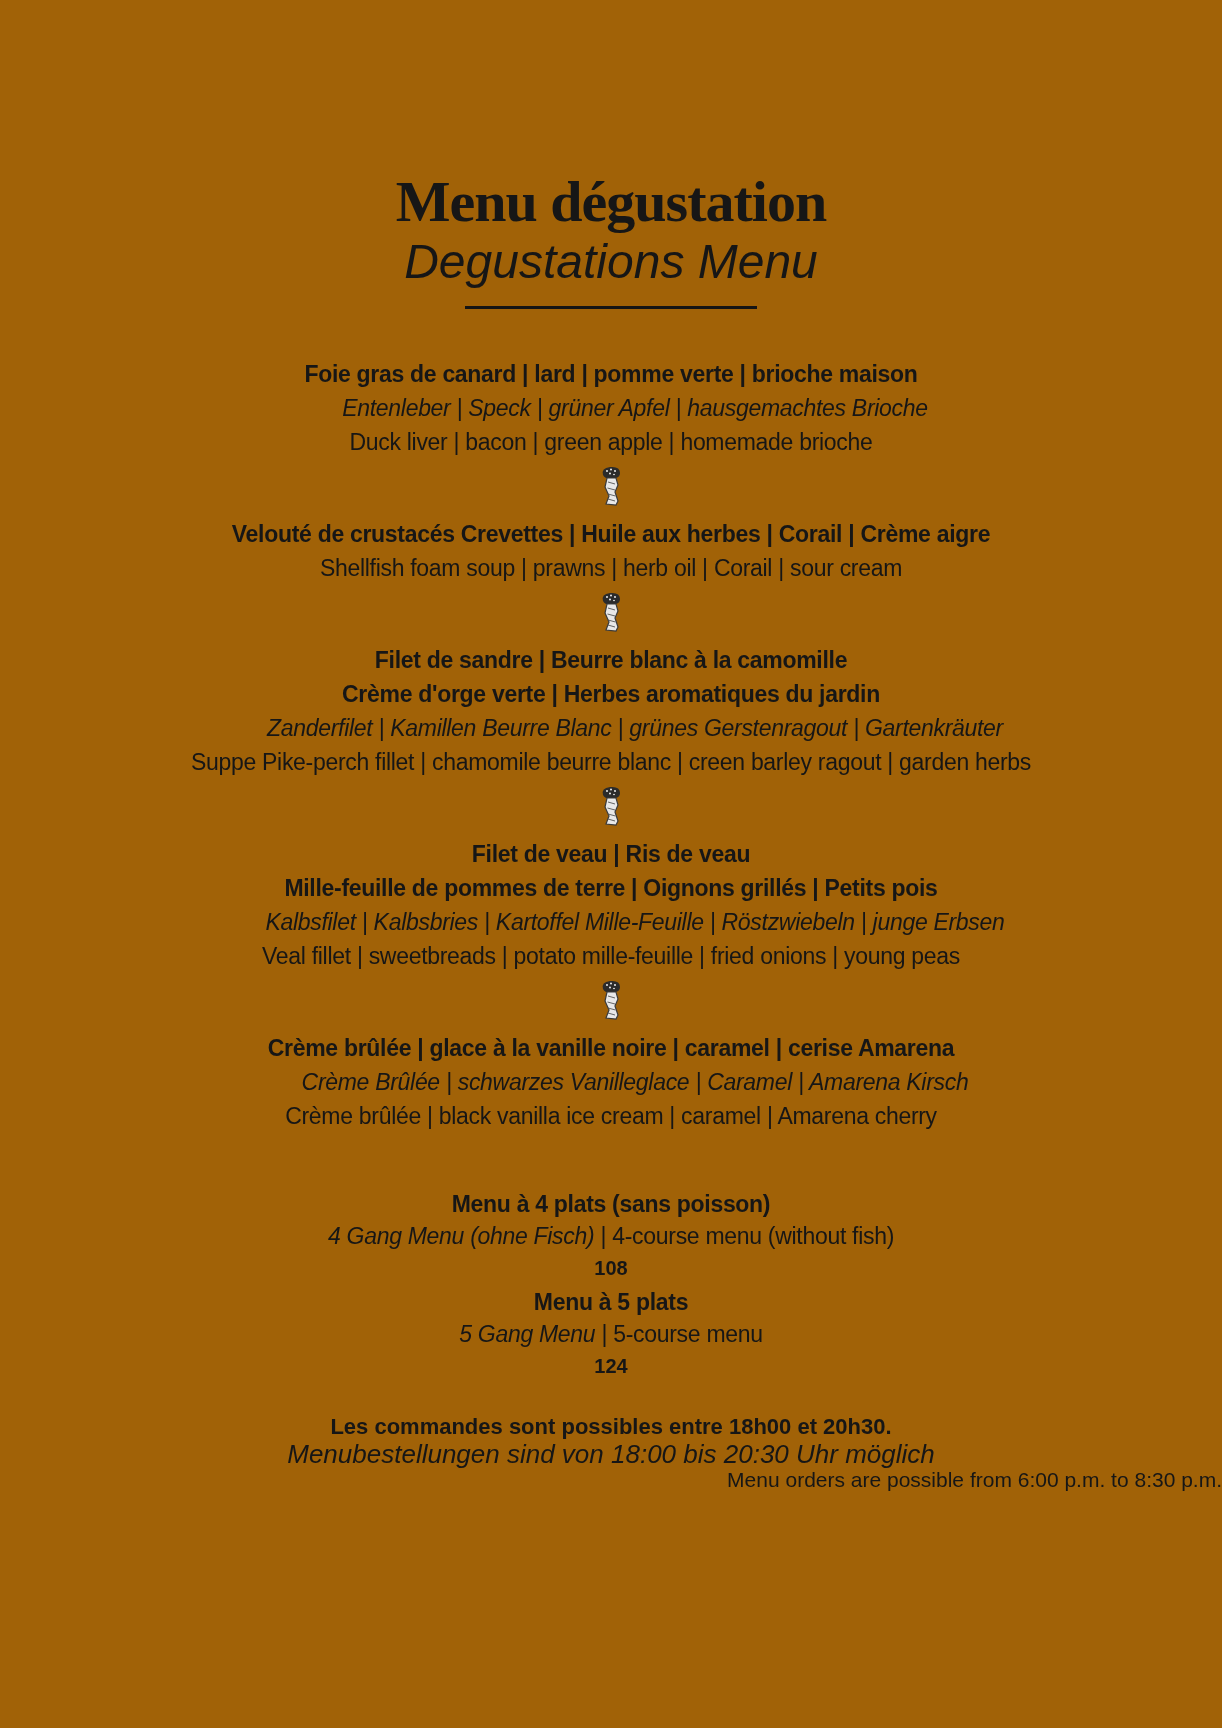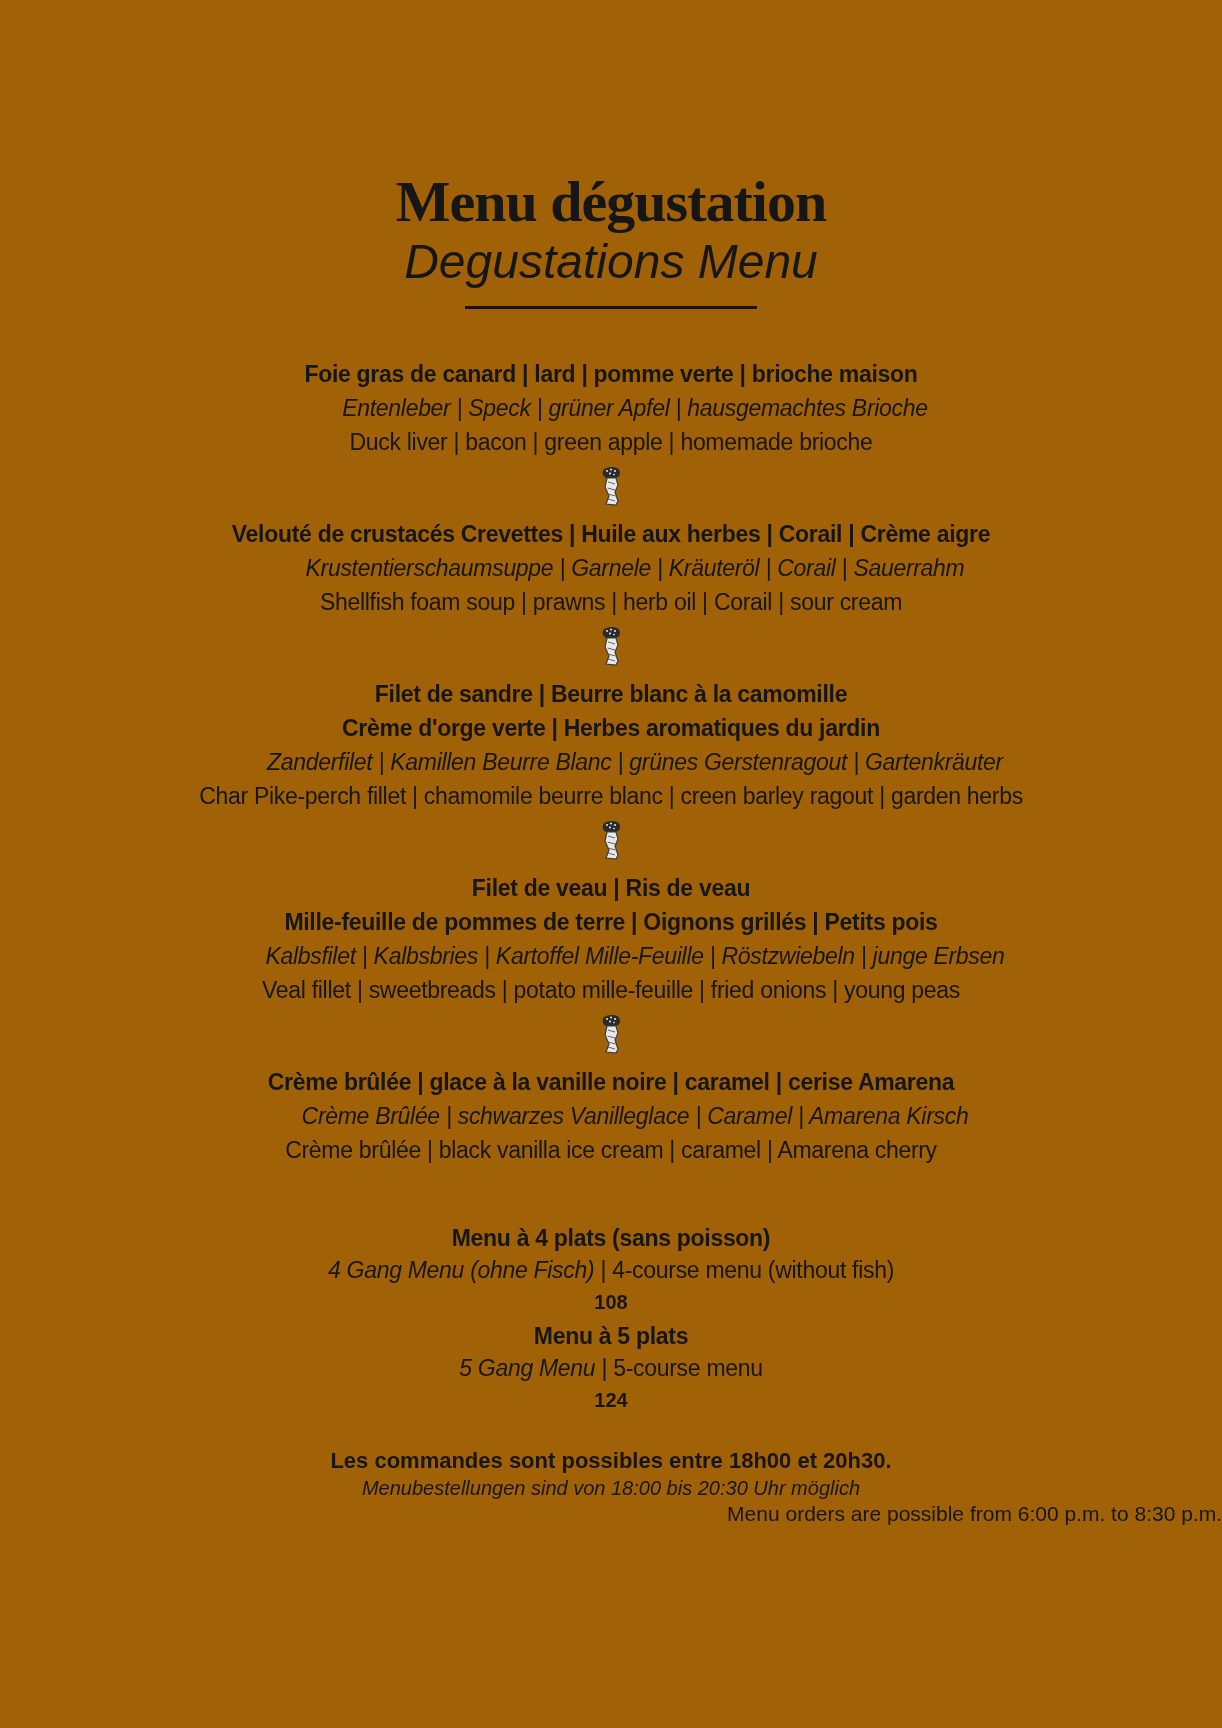--- a/index.html
+++ b/index.html
@@ -85,21 +85,21 @@
 
   
   .footer { margin-top: 32px; }
   .footer-fr {
     font-weight: 700;
     font-size: 22px;
     line-height: 28px;
   }
   .footer-de {
     font-style: italic;
-    font-size: 20px;
+    font-size: 26px;
     line-height: 26px;
   }
   .footer-en {
     font-size: 21px;
     line-height: 26px;
     text-align: right;
   }
 </style>
 </head>
 <body>
@@ -128,42 +128,41 @@
         <circle cx="19" cy="6" r="0.9" fill="#ffffff"></circle>
           <circle cx="14" cy="8.5" r="0.9" fill="#ffffff"></circle>
         <circle cx="18" cy="9.5" r="0.8" fill="#ffffff"></circle>
         <path d="M11 13 L20 13 L22 20 L19 27 L22 36 L20 40 L10 39 L13 31 L9 22 Z" fill="#e8e8e8" stroke="#3a3a3a" stroke-width="1.2"></path>
         <path d="M12 17 L19 19 M11.5 23 L19 25 M12 29 L19.5 31 M12 34 L19 36" stroke="#555555" stroke-width="0.9" fill="none"></path>
       </svg>
     </span>
 
     <div class="course">
       <div class="line fr">Velouté de crustacés Crevettes | Huile aux herbes | Corail | Crème aigre</div>
-      <div class="line de">Krustentierschaumsuppe | Garnele | Kräuteröl | Corail | Sauerrahm</div>
       <div class="line en">Shellfish foam soup | prawns | herb oil | Corail | sour cream</div>
     </div>
 
     <span class="ornament">
       <svg width="30" height="42" viewBox="0 0 30 42" aria-hidden="true">
         <path d="M7 10 Q5 3 14 2 Q24 1 24 8 Q24 12 20 13 L10 13 Q8 12 7 10 Z" fill="#2b2b2b"></path>
         <circle cx="11" cy="6" r="0.9" fill="#ffffff"></circle>
           <circle cx="15" cy="4.5" r="0.9" fill="#ffffff"></circle>
         <circle cx="19" cy="6" r="0.9" fill="#ffffff"></circle>
           <circle cx="14" cy="8.5" r="0.9" fill="#ffffff"></circle>
         <circle cx="18" cy="9.5" r="0.8" fill="#ffffff"></circle>
         <path d="M11 13 L20 13 L22 20 L19 27 L22 36 L20 40 L10 39 L13 31 L9 22 Z" fill="#e8e8e8" stroke="#3a3a3a" stroke-width="1.2"></path>
         <path d="M12 17 L19 19 M11.5 23 L19 25 M12 29 L19.5 31 M12 34 L19 36" stroke="#555555" stroke-width="0.9" fill="none"></path>
       </svg>
     </span>
 
     <div class="course">
       <div class="line fr">Filet de sandre | Beurre blanc à la camomille</div>
       <div class="line fr">Crème d'orge verte | Herbes aromatiques du jardin</div>
       <div class="line de">Zanderfilet | Kamillen Beurre Blanc | grünes Gerstenragout | Gartenkräuter</div>
-      <div class="line en">Char Pike-perch fillet | chamomile beurre blanc | creen barley ragout | garden herbs</div>
+      <div class="line en">Suppe Pike-perch fillet | chamomile beurre blanc | creen barley ragout | garden herbs</div>
     </div>
 
     <span class="ornament">
       <svg width="30" height="42" viewBox="0 0 30 42" aria-hidden="true">
         <path d="M7 10 Q5 3 14 2 Q24 1 24 8 Q24 12 20 13 L10 13 Q8 12 7 10 Z" fill="#2b2b2b"></path>
         <circle cx="11" cy="6" r="0.9" fill="#ffffff"></circle>
           <circle cx="15" cy="4.5" r="0.9" fill="#ffffff"></circle>
         <circle cx="19" cy="6" r="0.9" fill="#ffffff"></circle>
           <circle cx="14" cy="8.5" r="0.9" fill="#ffffff"></circle>
         <circle cx="18" cy="9.5" r="0.8" fill="#ffffff"></circle>

